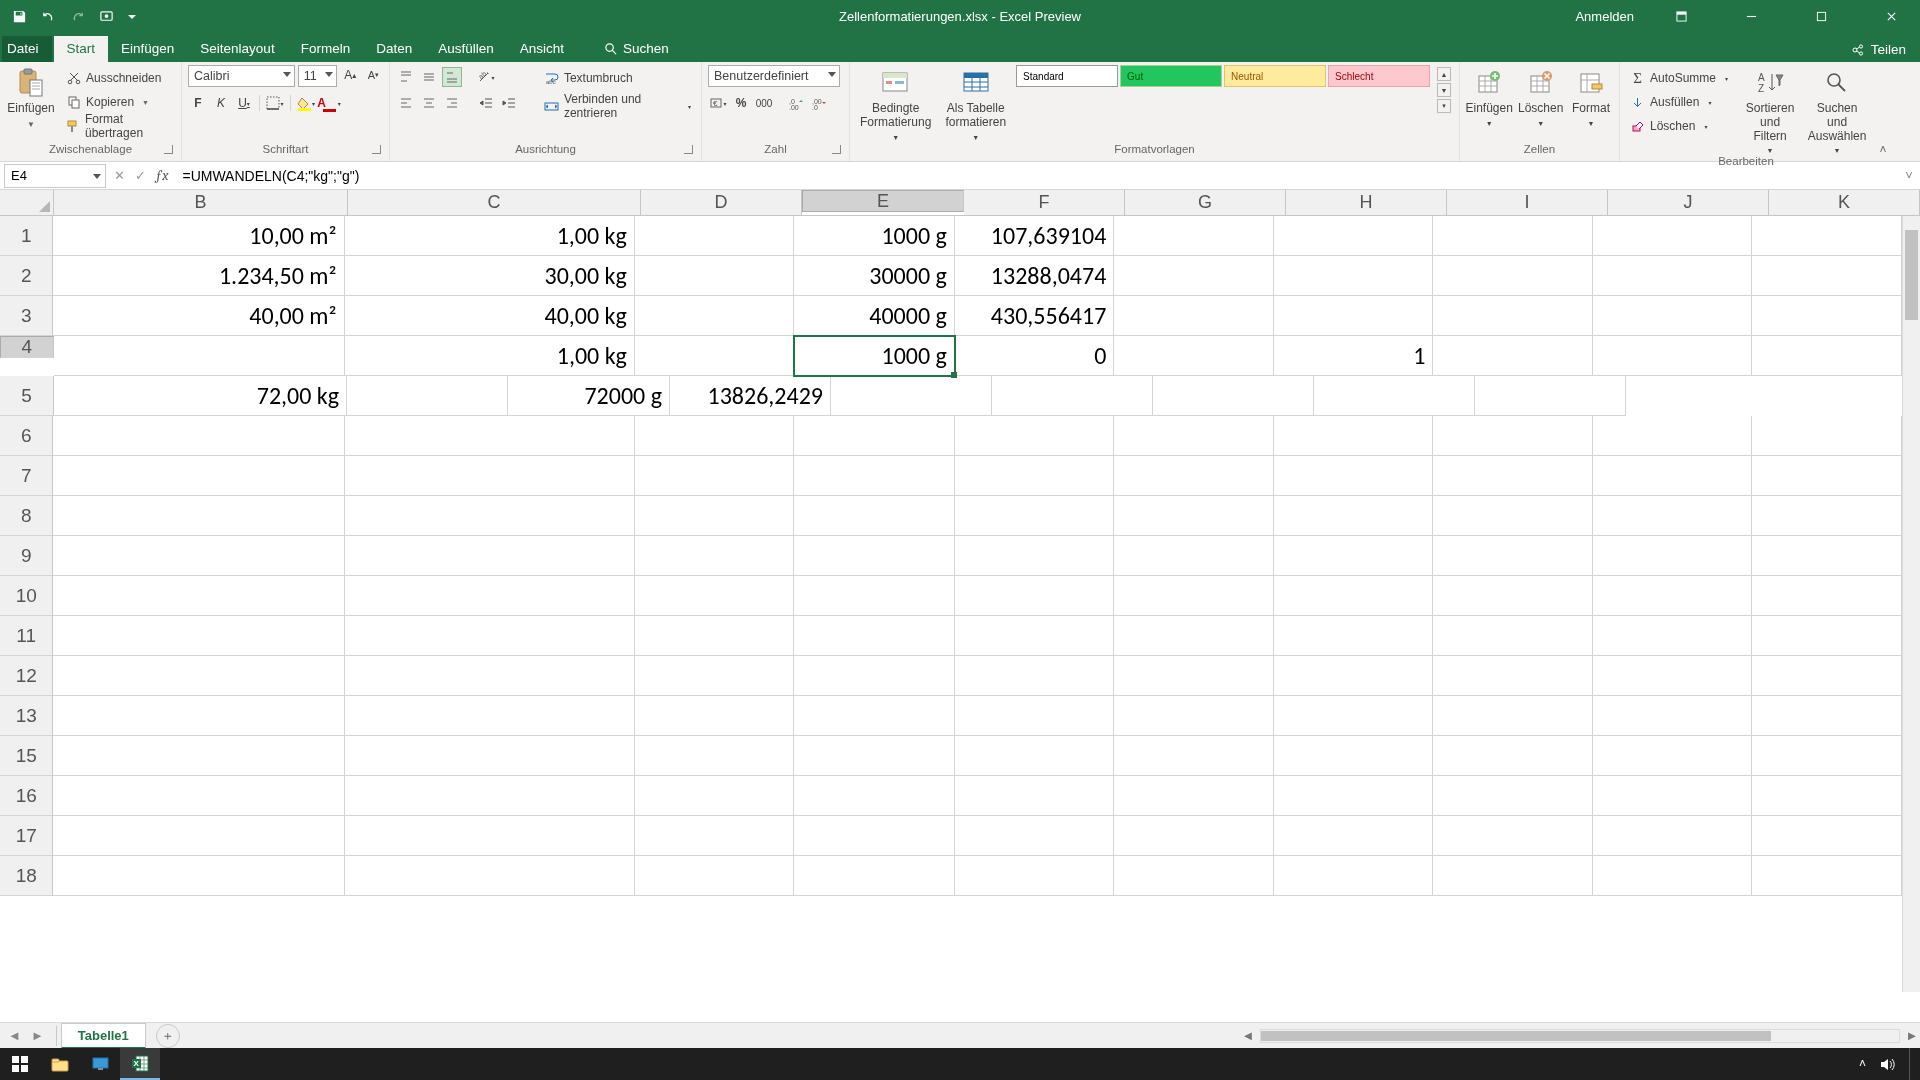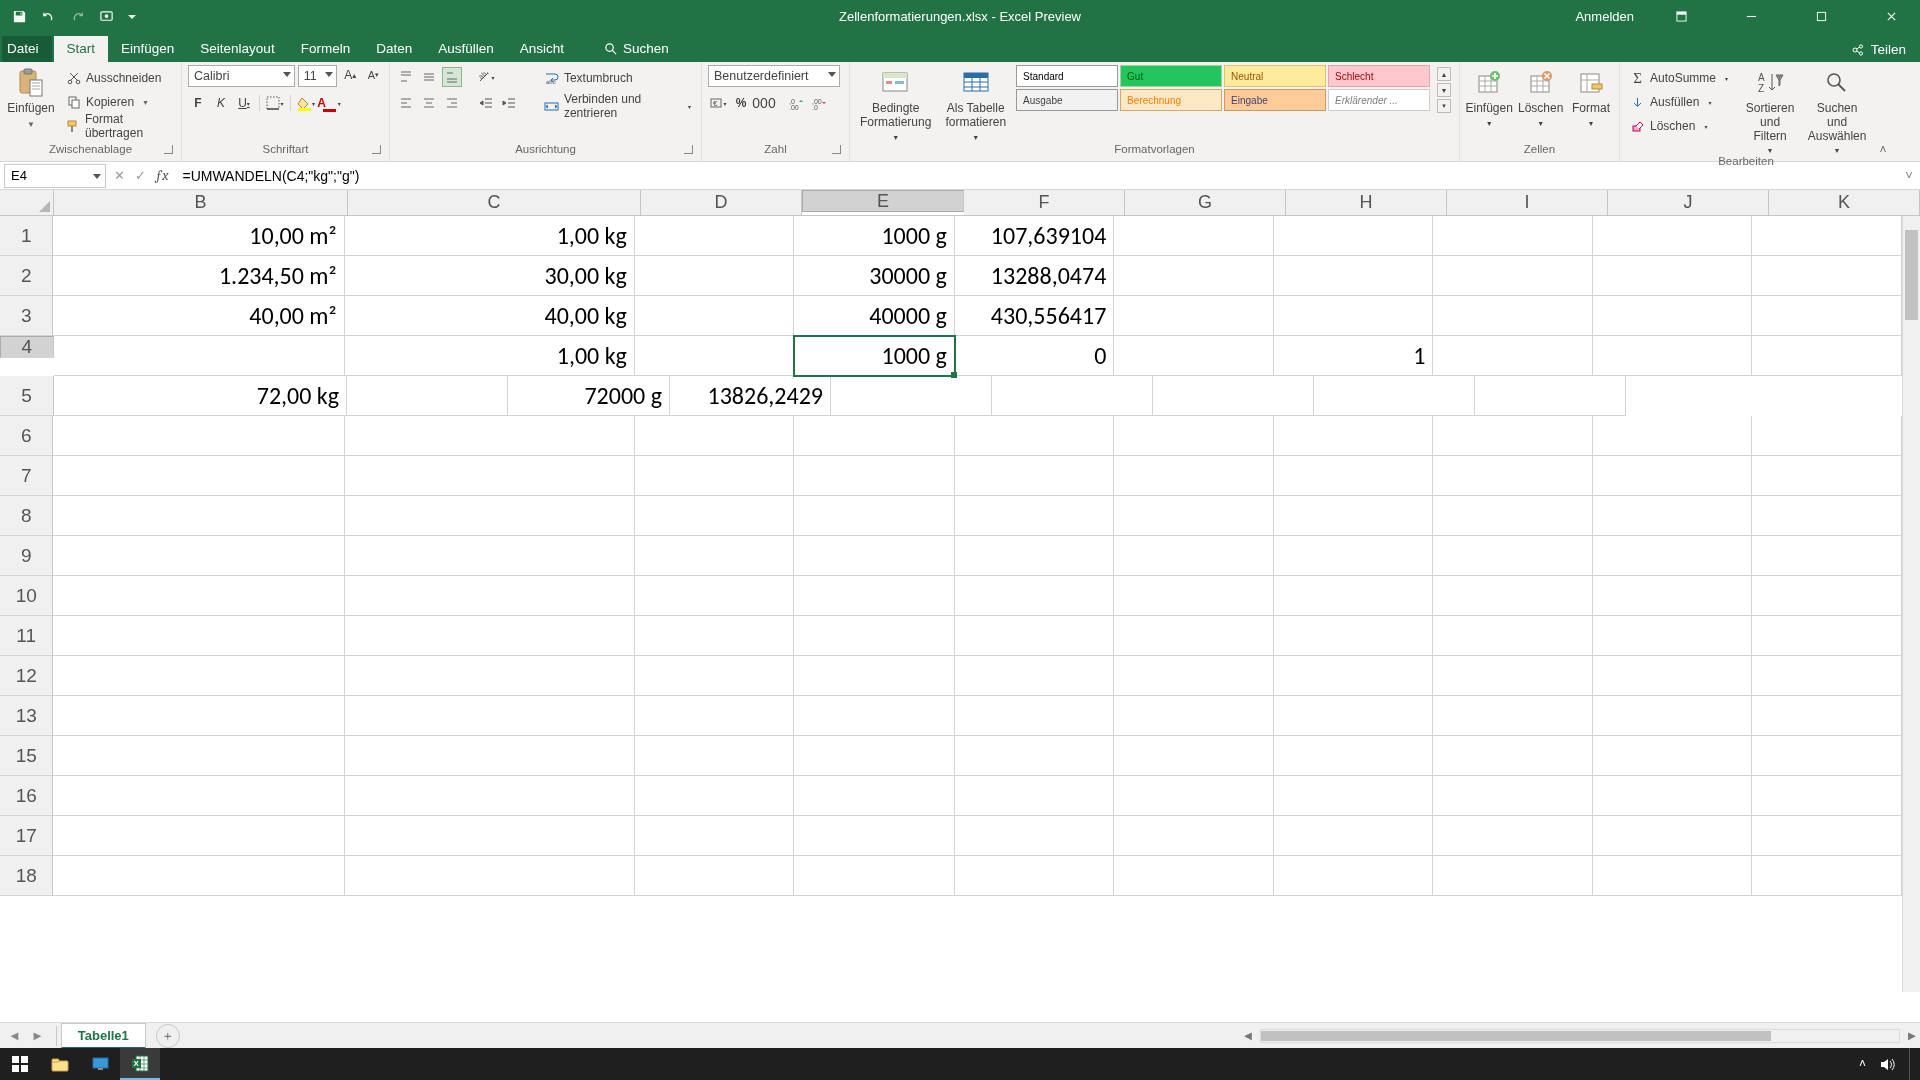--- a/index.html
+++ b/index.html
@@ -372,21 +372,21 @@
           </div>
       <div class="row">
         <div class="ribico">
               <svg width="14" height="14">
                 <rect x="2" y="3" width="10" height="8" fill="none" stroke="#666"></rect>
                 <text x="4" y="10" font-size="8" fill="#555">€</text>
               </svg>
               <span style="font-size:6px">▾</span>
             </div>
         <div class="ribico" style="font-weight:600">%</div>
-        <div class="ribico" style="font-size:14px">000</div>
+        <div class="ribico" style="font-size:10px">000</div>
         <div style="width:6px"></div>
         <div class="ribico">
               <svg width="16" height="14">
                 <text x="1" y="8" font-size="7" fill="#555">,0</text>
                 <text x="1" y="14" font-size="7" fill="#555">,00</text>
                 <path d="M13 4l-2 2h4z" fill="#3a7"></path>
               </svg>
             </div>
         <div class="ribico">
               <svg width="16" height="14">
@@ -427,26 +427,20 @@
         <span style="white-space:pre-line">Als Tabelle
 formatieren</span>
           <span style="font-size:7px">▼</span>
       </div>
       <div class="styles-gal" id="styles-gal">
           <div class="srow">
             <div class="stylecell" style="background: rgb(255, 255, 255); color: rgb(0, 0, 0); border-color: rgb(153, 153, 153);">Standard</div>
             <div class="stylecell" style="background: #22c55e; color: rgb(0, 97, 0); border-color: rgb(169, 208, 142);">Gut</div>
             <div class="stylecell" style="background: rgb(255, 235, 156); color: rgb(156, 87, 0); border-color: rgb(224, 194, 112);">Neutral</div>
             <div class="stylecell" style="background: rgb(255, 199, 206); color: rgb(156, 0, 6); border-color: rgb(230, 166, 171);">Schlecht</div>
-          </div>
-          <div class="srow">
-            <div class="stylecell" style="background: rgb(242, 242, 242); color: rgb(63, 63, 63); border-color: rgb(153, 153, 153);">Ausgabe</div>
-            <div class="stylecell" style="background: rgb(255, 232, 197); color: rgb(250, 125, 0); border-color: rgb(210, 169, 106);">Berechnung</div>
-            <div class="stylecell" style="background: rgb(255, 204, 153); color: rgb(63, 63, 118); border-color: rgb(201, 155, 99);">Eingabe</div>
-            <div class="stylecell" style="background: rgb(255, 255, 255); color: rgb(127, 127, 127); border-color: rgb(204, 204, 204); font-style: italic;">Erklärender ...</div>
           </div>
         </div>
       <div class="col" style="justify-content:space-between;padding:2px 0 2px 1px">
         <div style="width:14px;height:14px;border:1px solid #bbb;display:flex;align-items:center;justify-content:center;font-size:7px">▲</div>
         <div style="width:14px;height:14px;border:1px solid #bbb;display:flex;align-items:center;justify-content:center;font-size:7px">▼</div>
         <div style="width:14px;height:14px;border:1px solid #bbb;display:flex;align-items:center;justify-content:center;font-size:7px">▾</div>
       </div>
     </div>
     <div class="label"><span>Formatvorlagen</span></div>
   </div>

